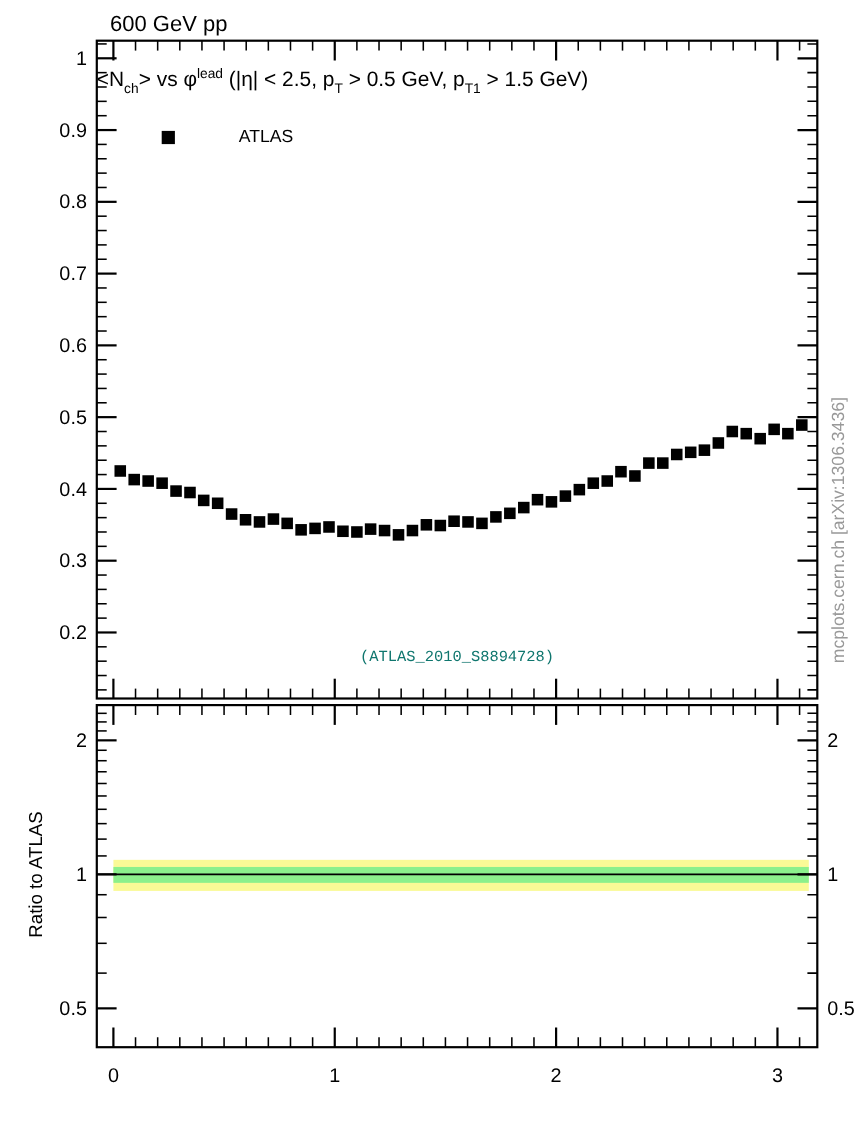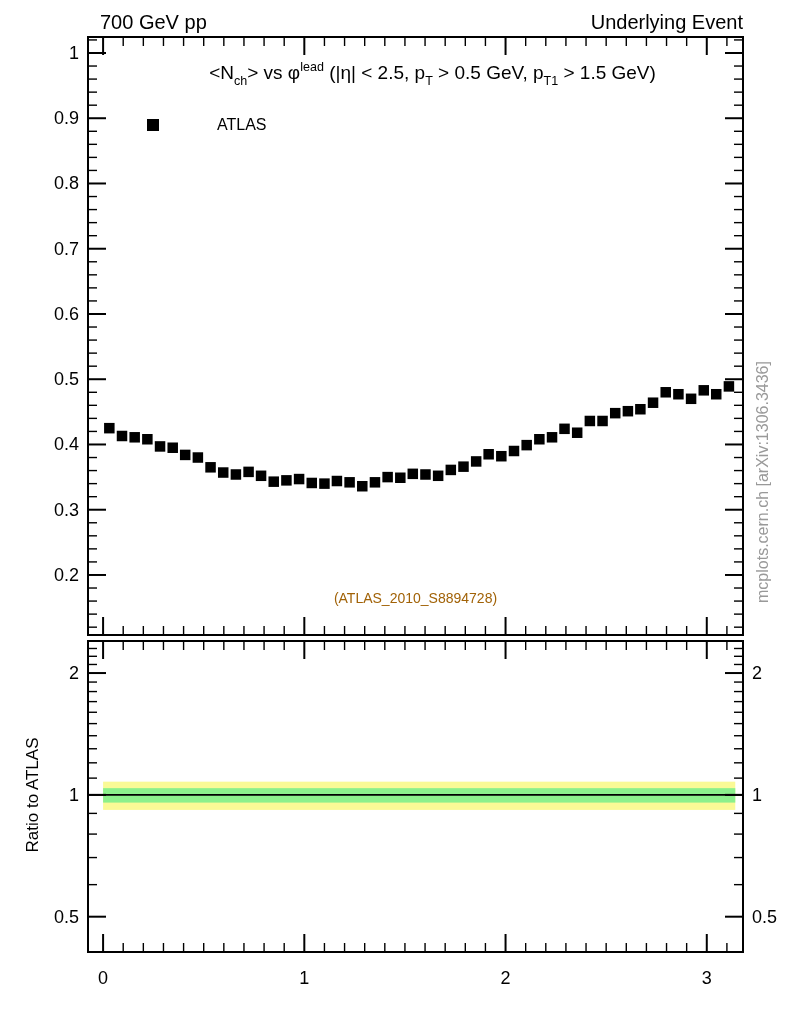--- a/index.html
+++ b/index.html
@@ -1,28 +1,28 @@
 <!DOCTYPE html>
 <html><head>
 <meta charset="utf-8">
 <style>
   html,body{margin:0;padding:0;background:#ffffff;}
   .page{position:relative;width:786px;height:1024px;background:#fff;
         font-family:"Liberation Sans", sans-serif;color:#000;overflow:hidden;}
   #plot-svg{position:absolute;left:0;top:0;}
   .hdr-left{position:absolute;left:100px;top:11px;font-size:20px;}
   .hdr-right{position:absolute;right:43px;top:11px;font-size:20px;}
-  .title{position:absolute;left:88px;width:689px;top:60px;text-align:center;font-size:19px;}
+  .title{position:absolute;left:88px;width:689px;top:60px;font-size:19px;}
   .title .sub{font-size:66%;vertical-align:-0.5em;}
   .title .sup{font-size:66%;vertical-align:0.6em;}
   .legend{position:absolute;left:147px;top:116px;display:flex;align-items:center;}
   .lmark{display:inline-block;width:12px;height:12px;background:#000;margin-right:25px;}
   .ltext{font-size:16px;margin-left:33px;}
   .watermark{position:absolute;left:88px;width:655px;top:590px;text-align:center;
-             font-size:14px;color:#a16207;}
+             font-size:14px;color:#0f766e;font-family:Liberation Mono, monospace;}
   .sidenote{position:absolute;left:763px;top:482px;font-size:16px;color:#999999;
             transform:translate(-50%,-50%) rotate(-90deg);white-space:nowrap;}
   .ratio-label{position:absolute;left:33px;top:795px;font-size:17px;
                transform:translate(-50%,-50%) rotate(-90deg);white-space:nowrap;}
 </style>
 </head>
 <body>
 
 <div class="page">
   <svg id="plot-svg" width="786" height="1024" viewBox="0 0 786 1024">
@@ -354,22 +354,21 @@
       <rect x="622.6470814132105" y="405.9485815602836" width="10.5" height="10.5" fill="#000000"></rect>
       <rect x="635.1232718894009" y="403.9911347517731" width="10.5" height="10.5" fill="#000000"></rect>
       <rect x="647.8006912442396" y="397.4663120567376" width="10.5" height="10.5" fill="#000000"></rect>
       <rect x="660.4781105990783" y="387.02659574468083" width="10.5" height="10.5" fill="#000000"></rect>
       <rect x="673.155529953917" y="388.98404255319144" width="10.5" height="10.5" fill="#000000"></rect>
       <rect x="685.8329493087558" y="393.5514184397163" width="10.5" height="10.5" fill="#000000"></rect>
       <rect x="698.5103686635944" y="385.0691489361702" width="10.5" height="10.5" fill="#000000"></rect>
       <rect x="710.986559139785" y="388.98404255319144" width="10.5" height="10.5" fill="#000000"></rect>
       <rect x="723.6639784946236" y="381.15425531914894" width="10.5" height="10.5" fill="#000000"></rect>
     </svg>
-  <div class="hdr-left">700 GeV pp</div>
-  <div class="hdr-right">Underlying Event</div>
+  <div class="hdr-left">600 GeV pp</div>
   <div class="title"><span>&lt;N</span><span class="sub">ch</span><span>&gt; vs </span><span>φ</span><span class="sup">lead</span><span> (|η| &lt; 2.5, p</span><span class="sub">T</span><span> &gt; 0.5 GeV, p</span><span class="sub">T1</span><span> &gt; 1.5 GeV)</span></div>
   <div class="legend">
     <span class="lmark"></span>
     <span class="ltext">ATLAS</span>
   </div>
   <div class="watermark">(ATLAS_2010_S8894728)</div>
   <div class="sidenote">mcplots.cern.ch [arXiv:1306.3436]</div>
   <div class="ratio-label">Ratio to ATLAS</div>
 </div>
 

